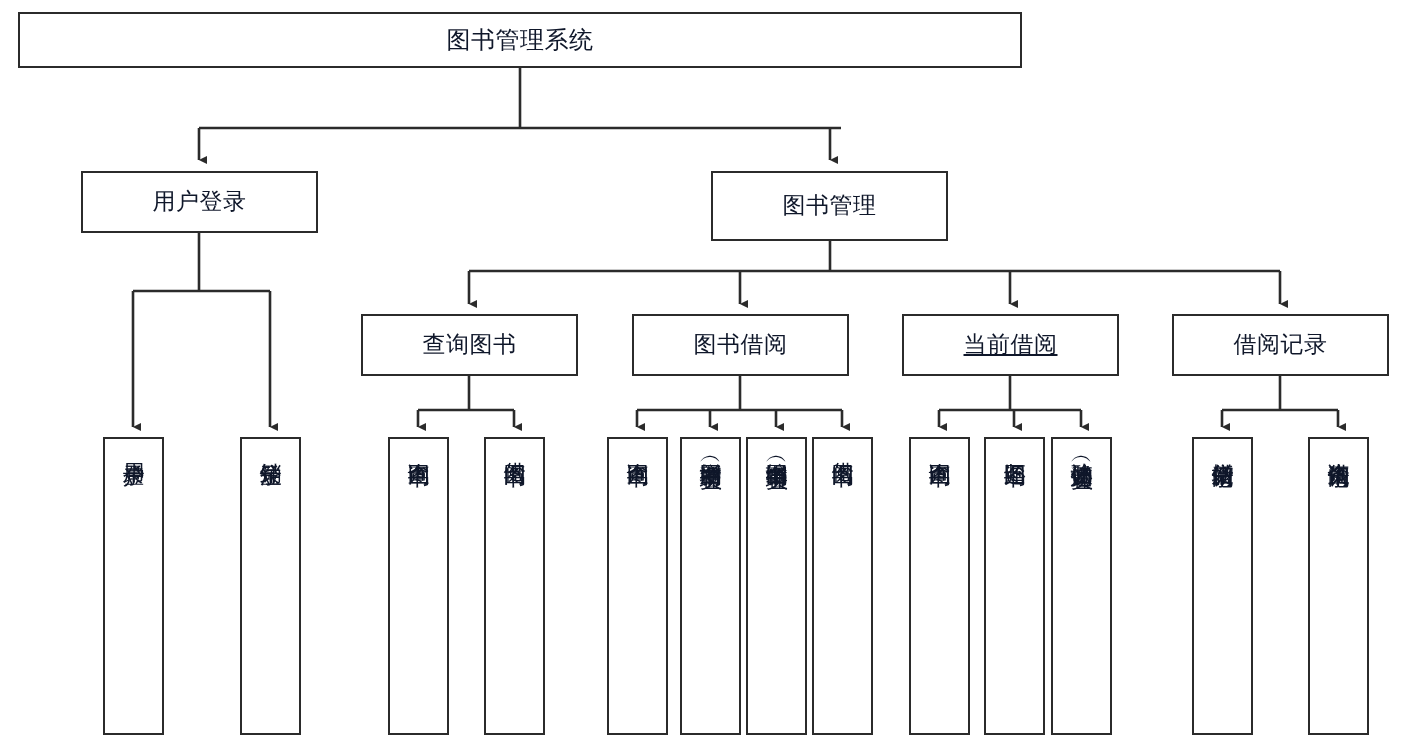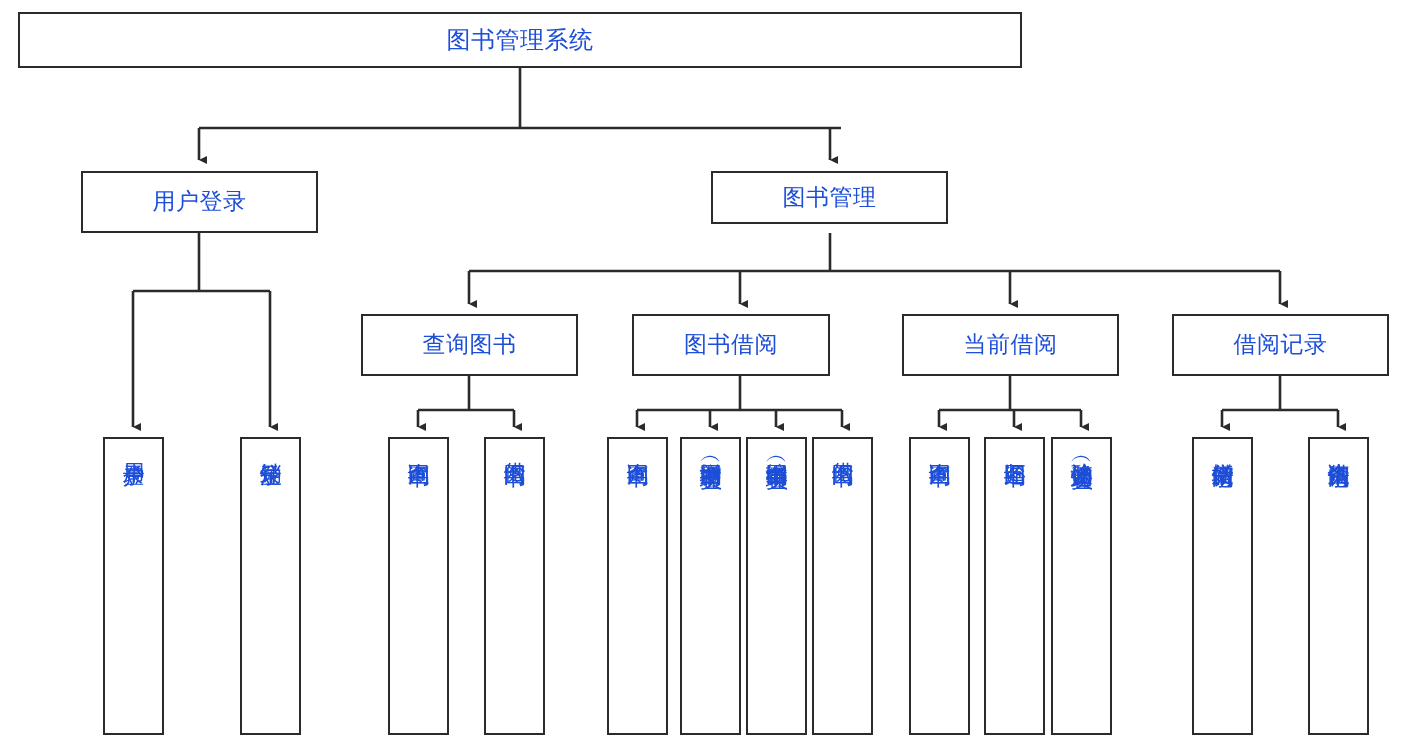--- a/index.html
+++ b/index.html
@@ -28,21 +28,21 @@
   }
   
   .node {
     position: absolute;
     box-sizing: border-box;
     border: 2.5px solid #2b2b2b;
     background: #ffffff;
     display: flex;
     align-items: center;
     justify-content: center;
-    color: #1d4ed8;
+    color: #0f172a;
   }
   .node-label {
     display: block;
     text-align: center;
     line-height: 1.18;
     letter-spacing: 0.5px;
   }
   .node.horizontal .node-label {
     font-size: 23px;
   }
@@ -127,31 +127,31 @@
     </g>
   </svg>
 
   <div class="node root horizontal" style="left:18px; top:12px; width:1004px; height:56px;">
     <span class="node-label">图书管理系统</span>
   </div>
 
   <div class="node horizontal" style="left:81px; top:171px; width:237px; height:62px;">
     <span class="node-label">用户登录</span>
   </div>
-  <div class="node horizontal" style="left:711px; top:171px; width:237px; height:53px;">
+  <div class="node horizontal" style="left:711px; top:171px; width:237px; height:70px;">
     <span class="node-label">图书管理</span>
   </div>
 
   <div class="node horizontal" style="left:361px; top:314px; width:217px; height:62px;">
     <span class="node-label">查询图书</span>
   </div>
-  <div class="node horizontal" style="left:632px; top:314px; width:198px; height:62px;">
+  <div class="node horizontal" style="left:632px; top:314px; width:217px; height:62px;">
     <span class="node-label">图书借阅</span>
   </div>
-  <div class="node horizontal" style="left:902px; top:314px; width:217px; height:62px;">
+  <div class="node horizontal" style="left:902px; top:314px; width:217px; height:62px;text-decoration:underline;">
     <span class="node-label">当前借阅</span>
   </div>
   <div class="node horizontal" style="left:1172px; top:314px; width:217px; height:62px;">
     <span class="node-label">借阅记录</span>
   </div>
 
   <div class="node vertical" style="left:103px; top:437px; width:61px; height:298px;">
     <span class="node-label">用户登录</span>
   </div>
   <div class="node vertical" style="left:240px; top:437px; width:61px; height:298px;">

